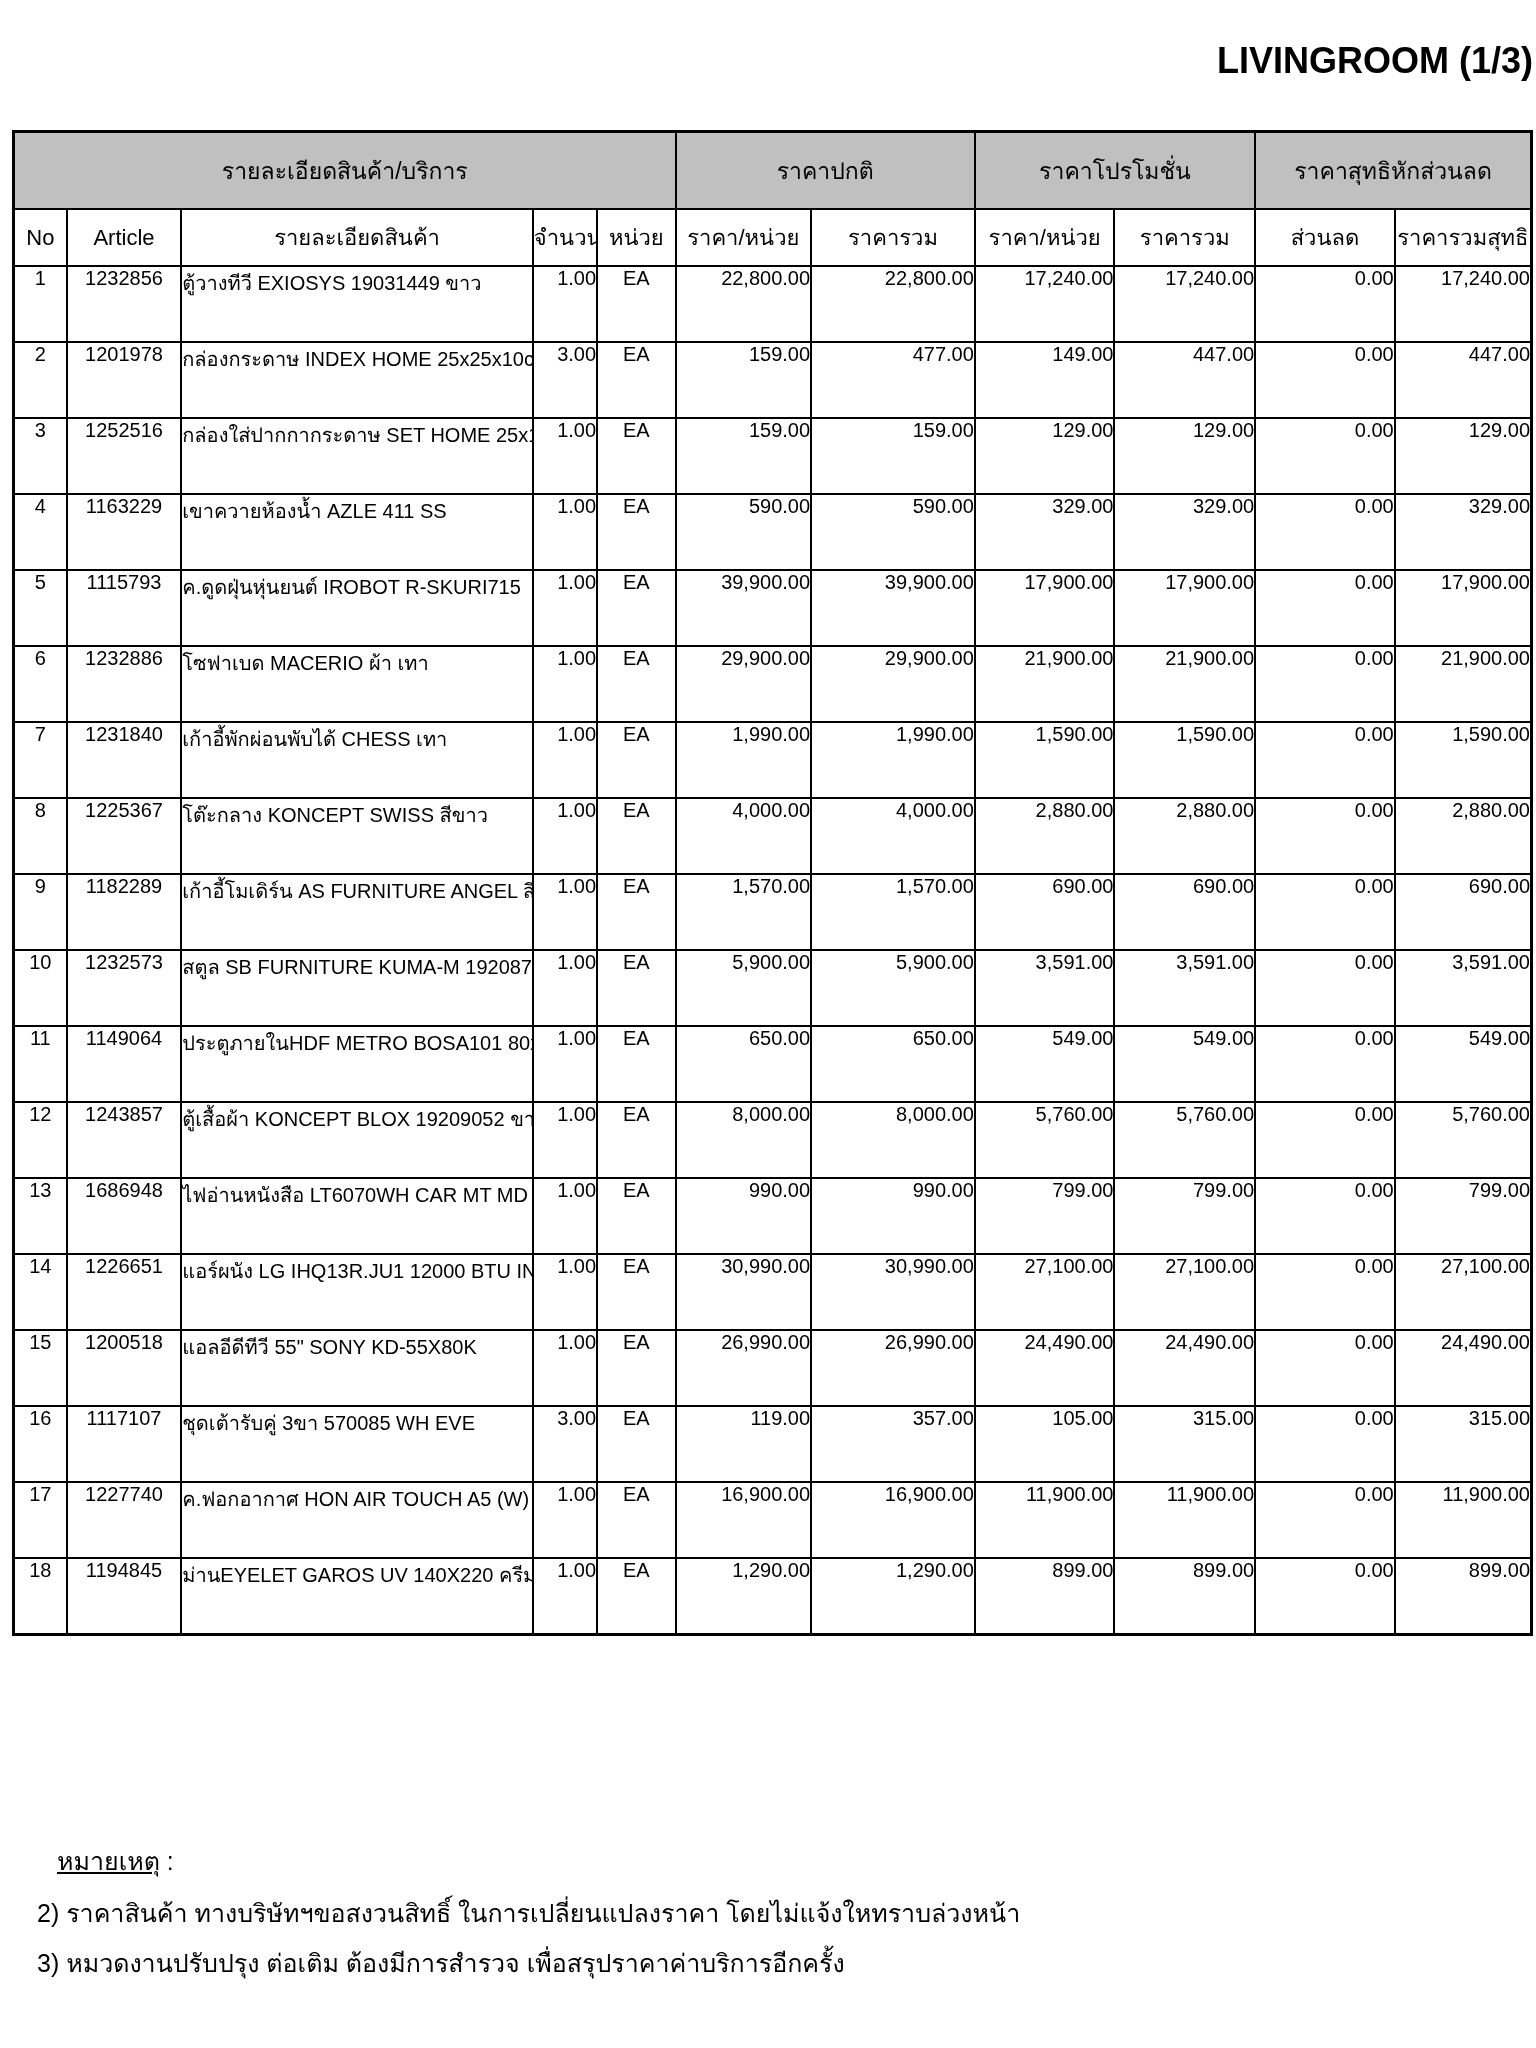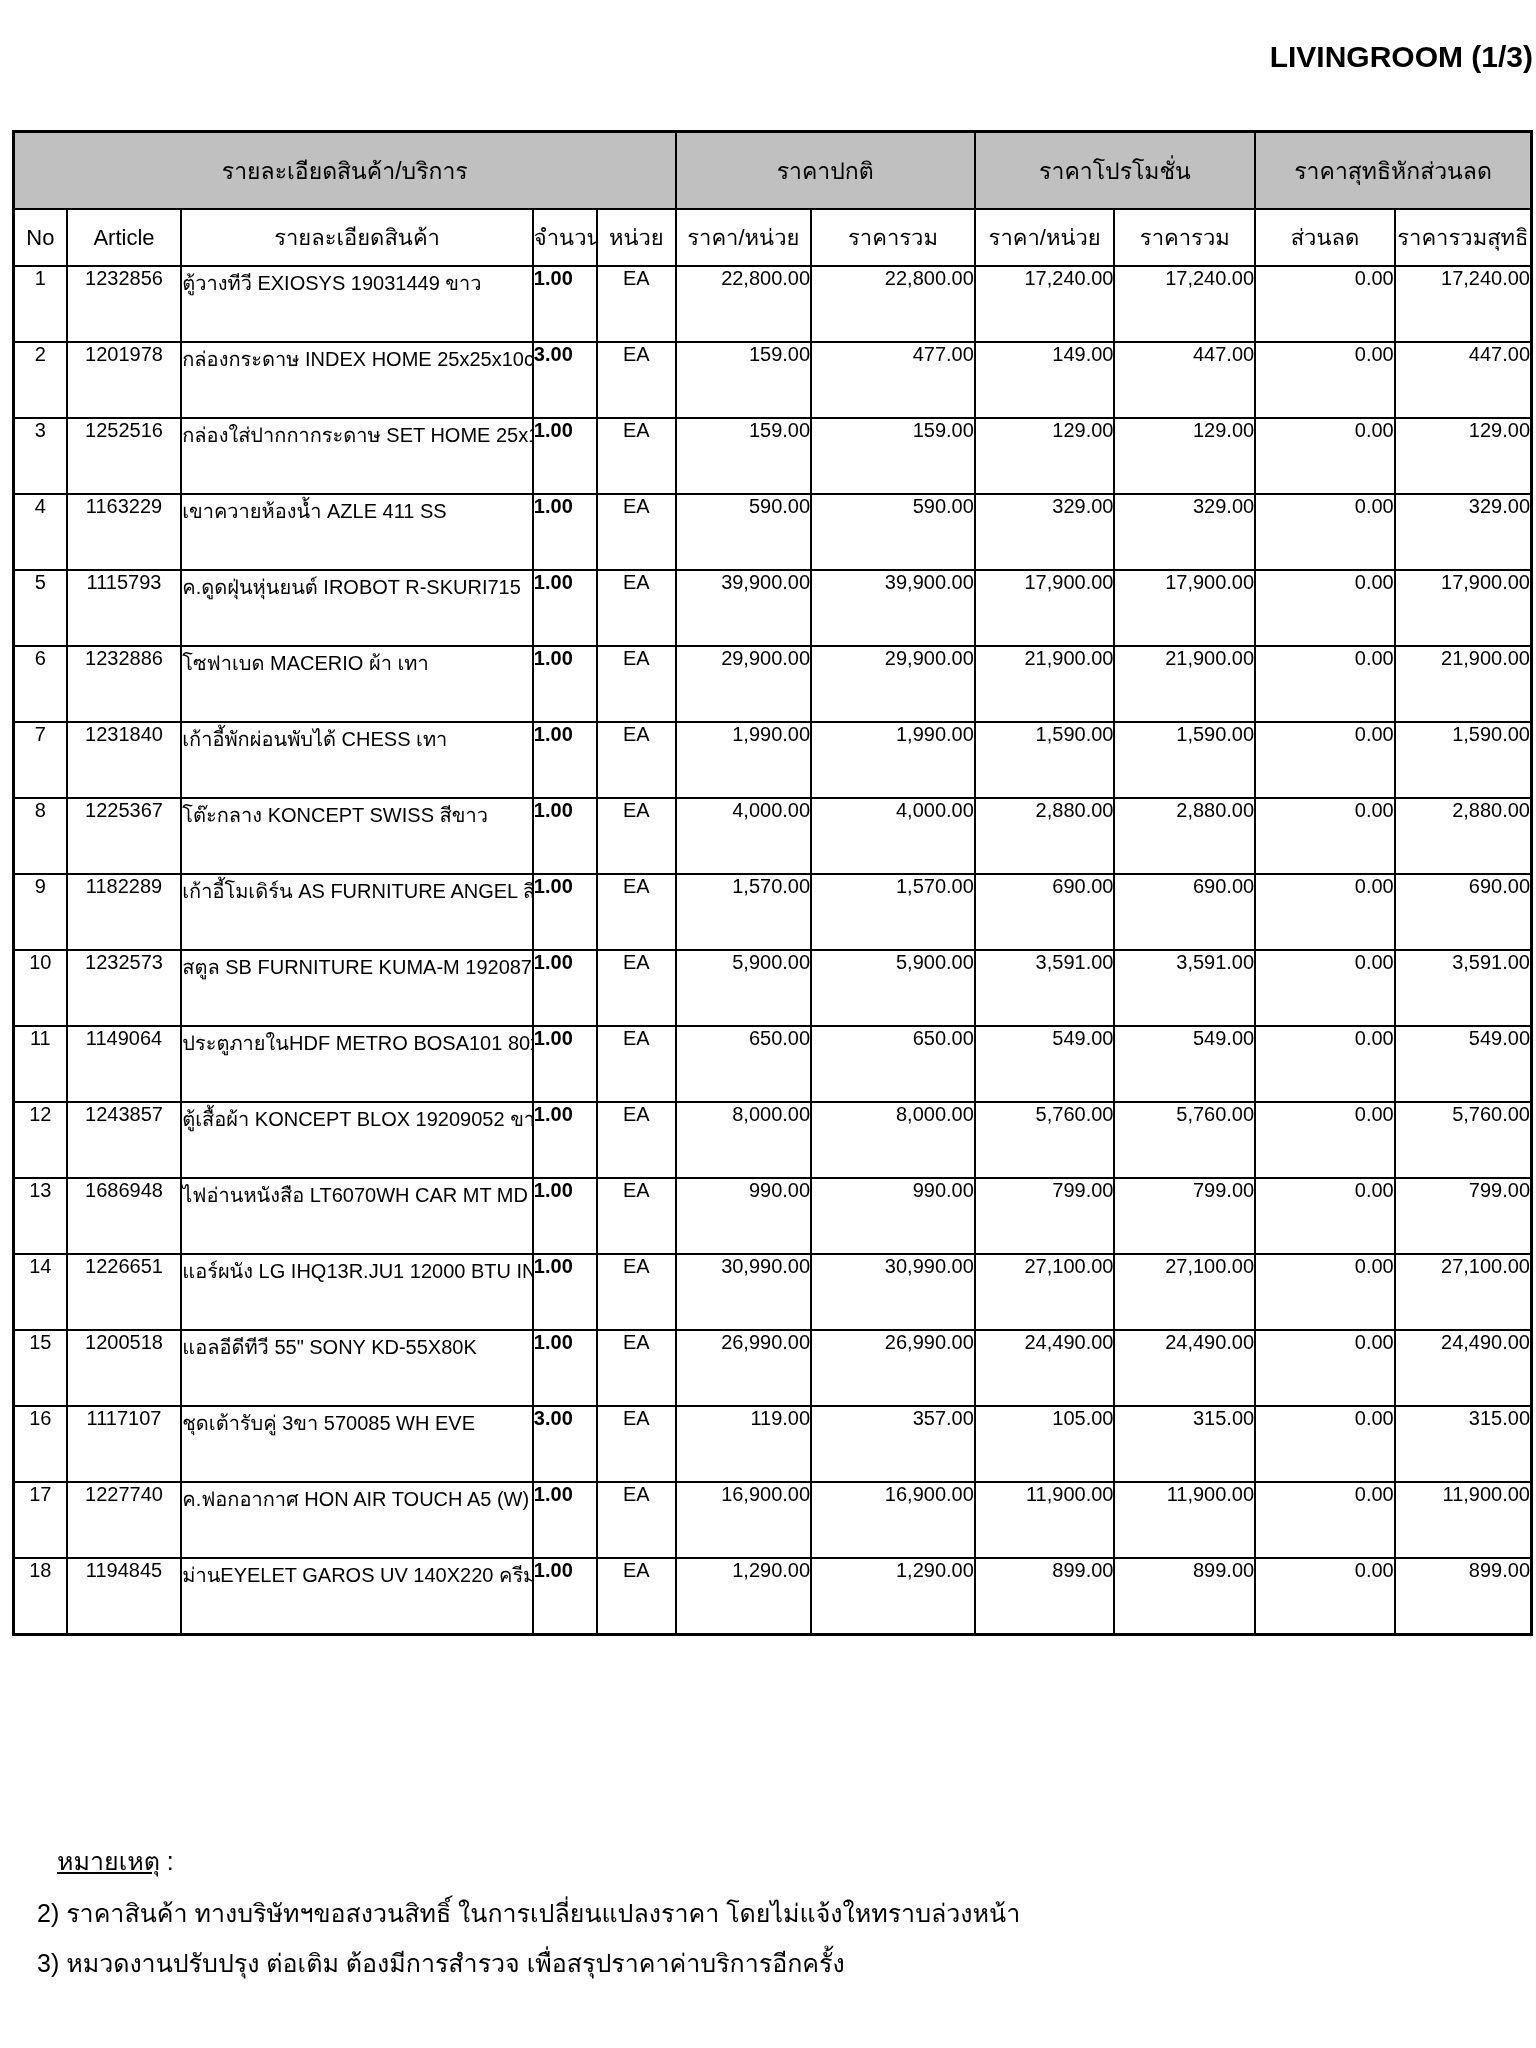--- a/index.html
+++ b/index.html
@@ -10,21 +10,21 @@
     font-family:"Liberation Sans","DejaVu Sans",sans-serif;
     color:#000;
     overflow:hidden;
   }
   .title{
     position:absolute;
     top:40px;
     left:12px;
     width:1521px;
     text-align:right;
-    font-size:30px;
+    font-size:36px;
     font-weight:bold;
     letter-spacing:0px;
   }
   table.quote{
     position:absolute;
     left:12px;
     top:130px;
     width:1521px;
     border-collapse:collapse;
     table-layout:fixed;
@@ -54,21 +54,21 @@
   tbody td{
     height:74px;
     vertical-align:top;
     font-size:20px;
     padding-top:11px;
     white-space:nowrap;
   }
   td.c-no{text-align:center;}
   td.c-article{text-align:center;}
   td.c-desc{text-align:left;padding-left:6px;padding-right:2px;}
-  td.c-qty{padding-right:5px;font-weight:bold;}
+  td.c-qty{text-align:right;padding-right:5px;}
   td.c-unit{text-align:center;}
   td.c-num{text-align:right;padding-right:9px;}
   .notes{
     position:absolute;
     left:37px;
     top:1836px;
     width:1460px;
     font-size:25px;
     line-height:50px;
   }

